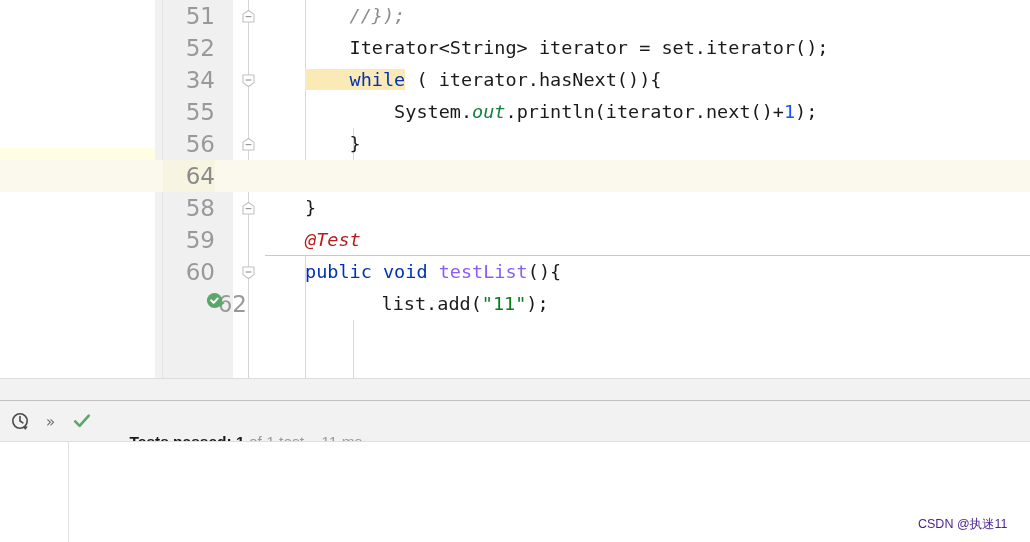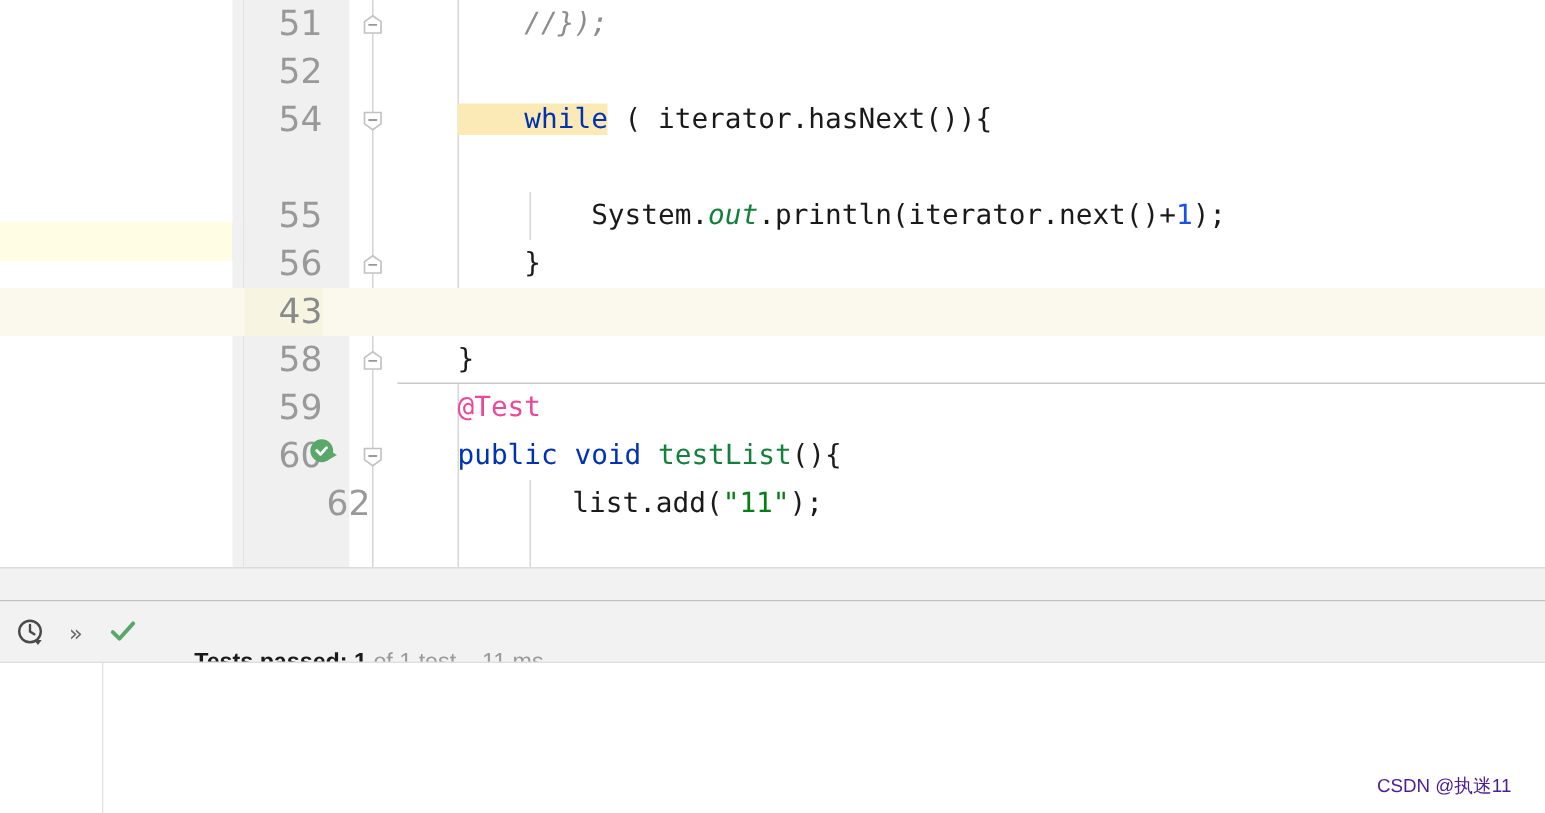--- a/index.html
+++ b/index.html
@@ -49,22 +49,22 @@
   .code{
     position:absolute;left:305px;top:0;height:32px;line-height:32px;white-space:pre;
     font-family:"DejaVu Sans Mono","Liberation Mono",monospace;font-size:18.5px;color:#1a1a1a;
     letter-spacing:0px;
   }
   .kw{color:#0033b3;}
   .cmt{color:#8c8c8c;font-style:italic;}
   .fld{color:#15803d;font-style:italic;}
   .num{color:#1750eb;}
   .str{color:#067d17;}
-  .ann{color:#ec4899;}
-  .mth{color:#15803d;}
+  .ann{color:#b91c1c;font-style:italic;}
+  .mth{color:#8b5cf6;}
   .hl{background:#fbe9b6;}
 
   
   .iguide{position:absolute;width:1px;background:#d8d8d8;}
   
   .msep{position:absolute;height:1px;background:#c9c9c9;}
 
   .editor-bottom{position:absolute;left:0;top:378px;width:1030px;height:22px;background:#f2f2f2;}
   .editor-bottom-top{position:absolute;left:0;top:378px;width:1030px;height:1px;background:#dcdcdc;}
 
@@ -124,47 +124,48 @@
           <div class="fold">
             <svg width="15" height="15" viewBox="0 0 15 15">
               <path d="M7.5 1.5 L13 5.4 L13 13 L2 13 L2 5.4 Z" fill="#ffffff" stroke="#c2c2c2" stroke-width="1.1"></path>
               <path d="M4.6 7.6 L10.4 7.6" stroke="#9a9a9a" stroke-width="1.2"></path>
             </svg>
           </div>
           <div class="code"><span class="cmt">    //});</span></div>
         </div>
         <div class="row" style="height: 32px;">
           <div class="ln">52</div>
-        </div>
-        <div class="row" style="height: 32px;">
-          <div class="ln">54</div>
+          <div class="code"><span>    Iterator&lt;String&gt; iterator = set.iterator();</span></div>
+        </div>
+        <div class="row" style="height: 32px;">
+          <div class="ln">34</div>
           <div class="fold">
             <svg width="15" height="15" viewBox="0 0 15 15">
               <path d="M7.5 13.5 L13 9.6 L13 2 L2 2 L2 9.6 Z" fill="#ffffff" stroke="#c2c2c2" stroke-width="1.1"></path>
               <path d="M4.6 7.0 L10.4 7.0" stroke="#9a9a9a" stroke-width="1.2"></path>
             </svg>
           </div>
           <div class="code"><span class="kw hl">    while</span><span> ( iterator.hasNext()){</span></div>
         </div>
-        <div class="row" style="height: 32px; margin-top: 32px;">
+        <div class="row" style="height: 32px;">
           <div class="ln">55</div>
           <div class="code"><span>        System.</span><span class="fld">out</span><span>.println(iterator.next()+</span><span class="num">1</span><span>);</span></div>
         </div>
         <div class="row" style="height: 32px;">
           <div class="ln">56</div>
           <div class="fold">
             <svg width="15" height="15" viewBox="0 0 15 15">
               <path d="M7.5 1.5 L13 5.4 L13 13 L2 13 L2 5.4 Z" fill="#ffffff" stroke="#c2c2c2" stroke-width="1.1"></path>
               <path d="M4.6 7.6 L10.4 7.6" stroke="#9a9a9a" stroke-width="1.2"></path>
             </svg>
           </div>
           <div class="code"><span>    }</span></div>
         </div>
         <div class="row cur" style="height: 32px;">
-          <div class="ln">43</div>
+          <div class="ln">64</div>
           <div class="code"></div>
         </div>
         <div class="row" style="height: 32px;">
           <div class="ln">58</div>
           <div class="fold">
             <svg width="15" height="15" viewBox="0 0 15 15">
               <path d="M7.5 1.5 L13 5.4 L13 13 L2 13 L2 5.4 Z" fill="#ffffff" stroke="#c2c2c2" stroke-width="1.1"></path>
               <path d="M4.6 7.6 L10.4 7.6" stroke="#9a9a9a" stroke-width="1.2"></path>
             </svg>
           </div>

